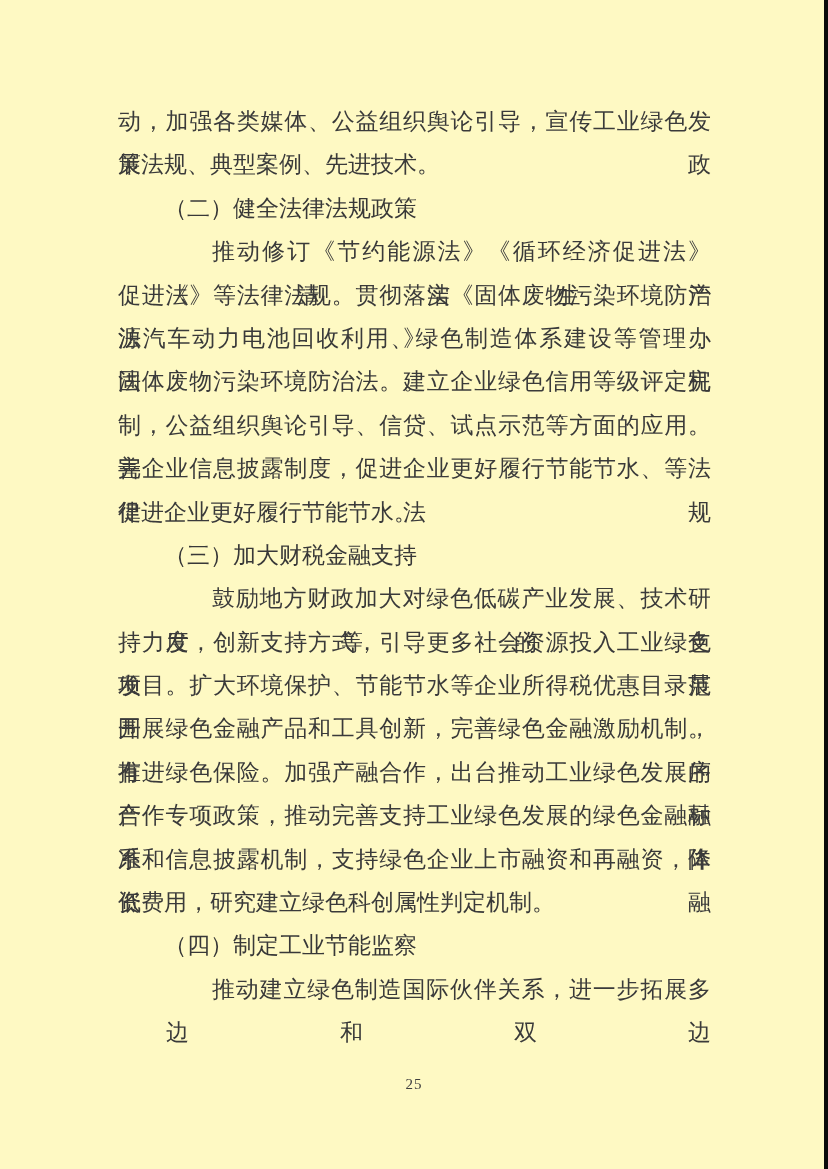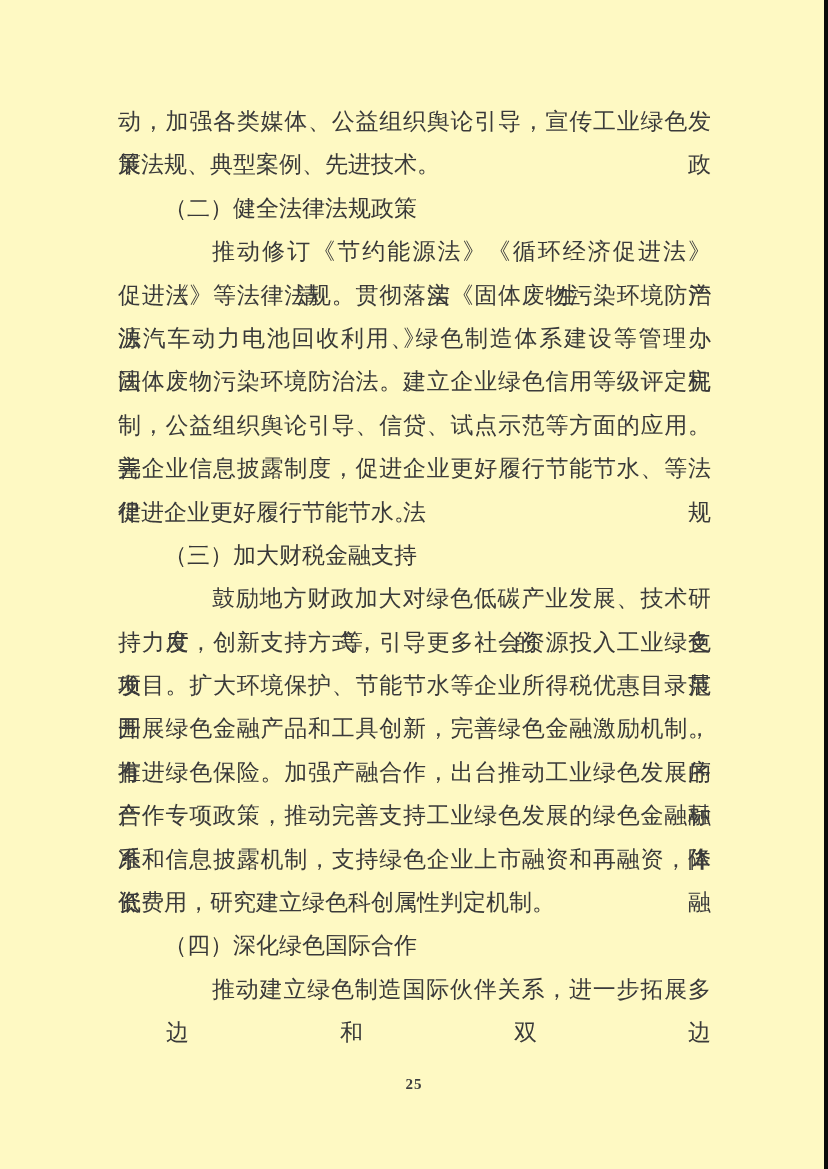--- a/index.html
+++ b/index.html
@@ -47,21 +47,20 @@
   }
   .page-number {
     position: absolute;
     left: 0;
     right: 0;
     top: 1076px;
     text-align: center;
     font-size: 15px;
     color: #3f3f3f;
     letter-spacing: 1px;
-    font-weight: bold;
   }
   .scan-edge {
     position: absolute;
     top: 0;
     right: 0;
     width: 4px;
     height: 1169px;
     background: #0a0a0a;
   }
 </style>
@@ -83,21 +82,21 @@
     <div class="line">促进企业更好履行节能节水。</div>
     <div class="line heading">（三）加大财税金融支持</div>
     <div class="line j indent">鼓励地方财政加大对绿色低碳产业发展、技术研发等的支</div>
     <div class="line j">持力度，创新支持方式，引导更多社会资源投入工业绿色发展</div>
     <div class="line j">项目。扩大环境保护、节能节水等企业所得税优惠目录范围。</div>
     <div class="line j">开展绿色金融产品和工具创新，完善绿色金融激励机制，有序</div>
     <div class="line j">推进绿色保险。加强产融合作，出台推动工业绿色发展的产融</div>
     <div class="line j">合作专项政策，推动完善支持工业绿色发展的绿色金融标准体</div>
     <div class="line j">系和信息披露机制，支持绿色企业上市融资和再融资，降低融</div>
     <div class="line">资费用，研究建立绿色科创属性判定机制。</div>
-    <div class="line heading">（四）深化绿色国际合作</div>
+    <div class="line heading">（四）制定工业节能监察</div>
     <div class="line j indent">推动建立绿色制造国际伙伴关系，进一步拓展多边和双边</div>
   </div>
 
   <div class="page-number">25</div>
 
   <div class="scan-edge"></div>
 
 </div>
 
 </body></html>

